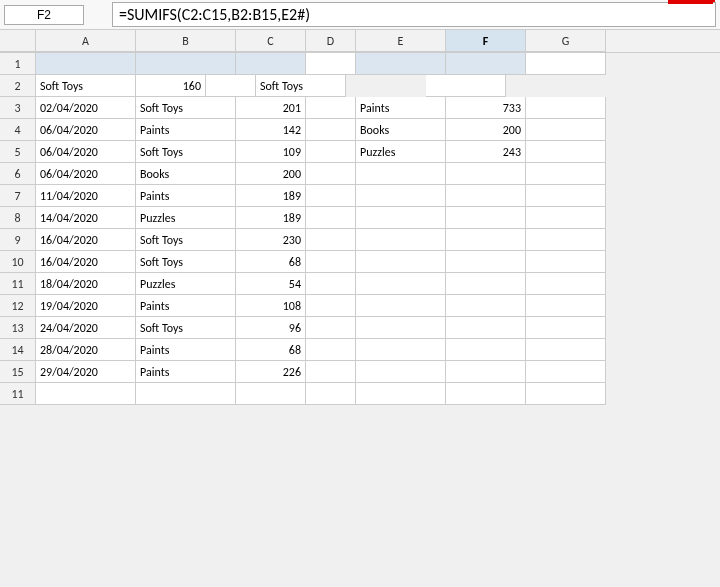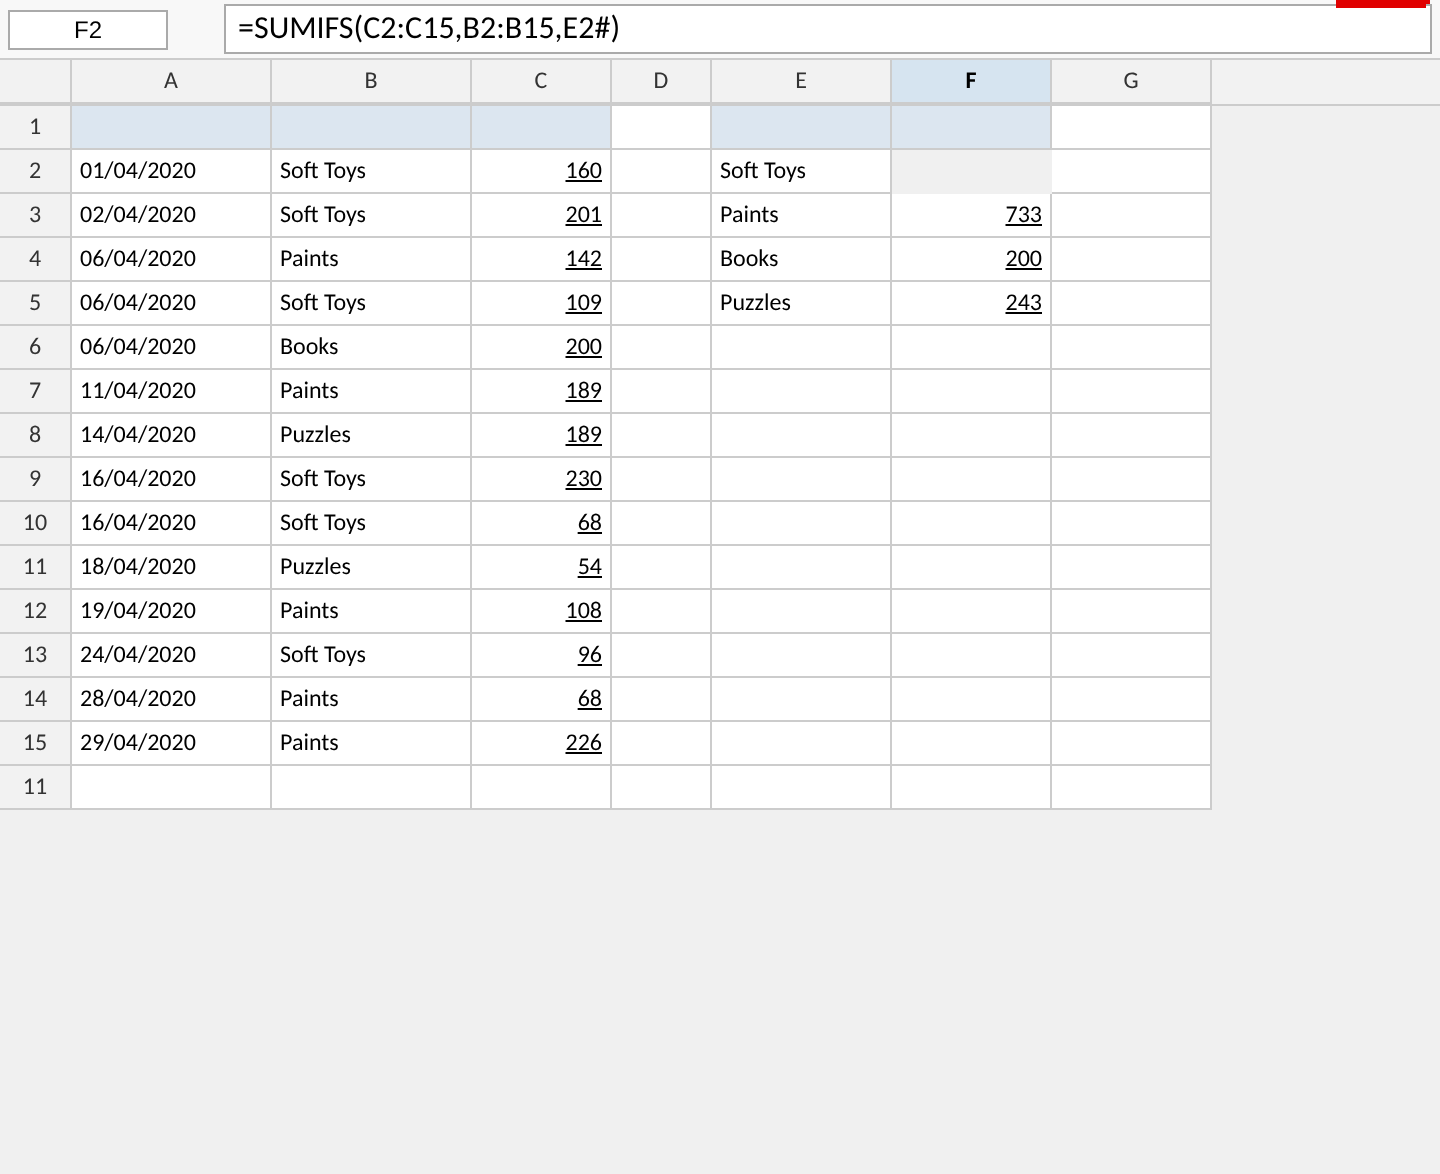--- a/index.html
+++ b/index.html
@@ -114,21 +114,20 @@
       padding: 2px 4px;
       font-size: 12px;
       display: flex;
       align-items: center;
       background: white;
       white-space: nowrap;
       overflow: hidden;
     }
     .cell.text-right {
       justify-content: flex-end;
-      text-decoration: underline;
     }
     .cell.header-cell {
       background: #dce6f0;
       font-weight: bold;
     }
     .cell.selected {
       border: 2px solid #217346;
       background: #fde047;
       margin-top: 28px;
     }
@@ -203,21 +202,20 @@
     <div class="cell col-c header-cell"></div>
     <div class="cell col-d"></div>
     <div class="cell col-e col-e-header"></div>
     <div class="cell col-f col-f-header"></div>
     <div class="cell col-g"></div>
   </div>
 
   <div class="data-rows" id="data-rows-container">
   <div class="row">
       <div class="row-num">2</div>
-      <div class="cell col-a">01/04/2020</div>
       <div class="cell col-b">Soft Toys</div>
       <div class="cell col-c text-right">160</div>
       <div class="cell col-d"></div>
       <div class="cell col-e">Soft Toys</div>
       <div class="cell col-f text-right selected">927</div>
       <div class="cell col-g"></div>
     </div>
       <div class="row">
       <div class="row-num">3</div>
       <div class="cell col-a">02/04/2020</div>

